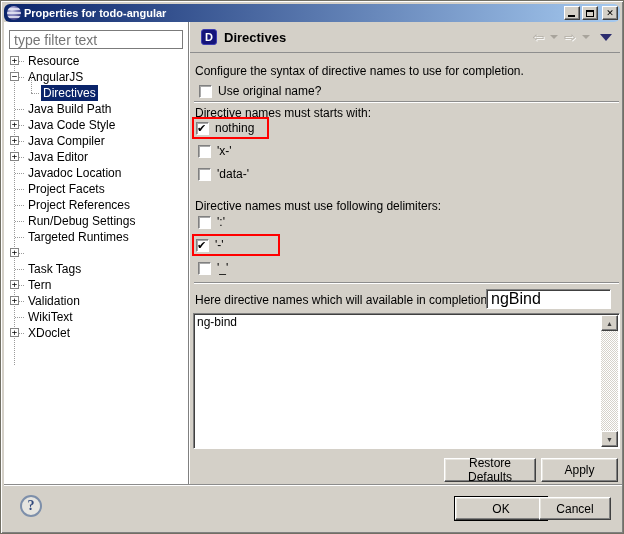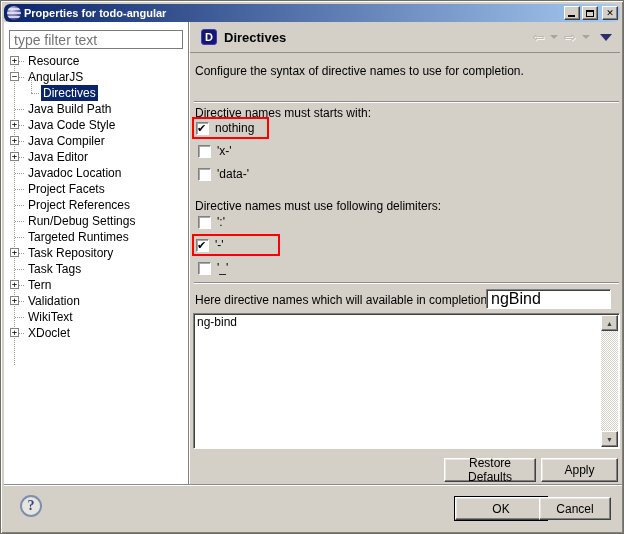--- a/index.html
+++ b/index.html
@@ -151,21 +151,20 @@
           <span class="t-label">Project References</span>
         </div>
         <div class="tree-row lvl0">
           <span class="t-label">Run/Debug Settings</span>
         </div>
         <div class="tree-row lvl0">
           <span class="t-label">Targeted Runtimes</span>
         </div>
         <div class="tree-row lvl0">
           <span class="expander">+</span>
-          <span class="t-label">Task Repository</span>
         </div>
         <div class="tree-row lvl0">
           <span class="t-label">Task Tags</span>
         </div>
         <div class="tree-row lvl0">
           <span class="expander">+</span>
           <span class="t-label">Tern</span>
         </div>
         <div class="tree-row lvl0">
           <span class="expander">+</span>
@@ -189,20 +188,24 @@
       <span class="nav-arrow">⇦</span>
       <span class="nav-caret"></span>
       <span class="nav-arrow">⇨</span>
       <span class="nav-caret"></span>
       <span class="menu-tri"></span>
     </span>
   </div>
 
   <div class="static-txt" style="left:194px;top:63px;">Configure the syntax of directive names to use for completion.</div>
 
+  <div style="position:absolute;left:192px;top:79px;" id="use-orig-row" class="cb-row">
+    <span class="cb" id="use-orig-cb"></span>
+    <span>Use original name?</span>
+  </div>
 
   <div class="groove" style="left:193px;top:100px;width:425px;"></div>
 
   <div class="static-txt" style="left:194px;top:105px;">Directive names must starts with:</div>
   <div id="starts-group" style="position:absolute;left:191px;top:116px;">
       <div class="cb-row annotated">
         <span class="cb checked">
           <span class="mark">✔</span>
         </span>
         <span>nothing</span>

